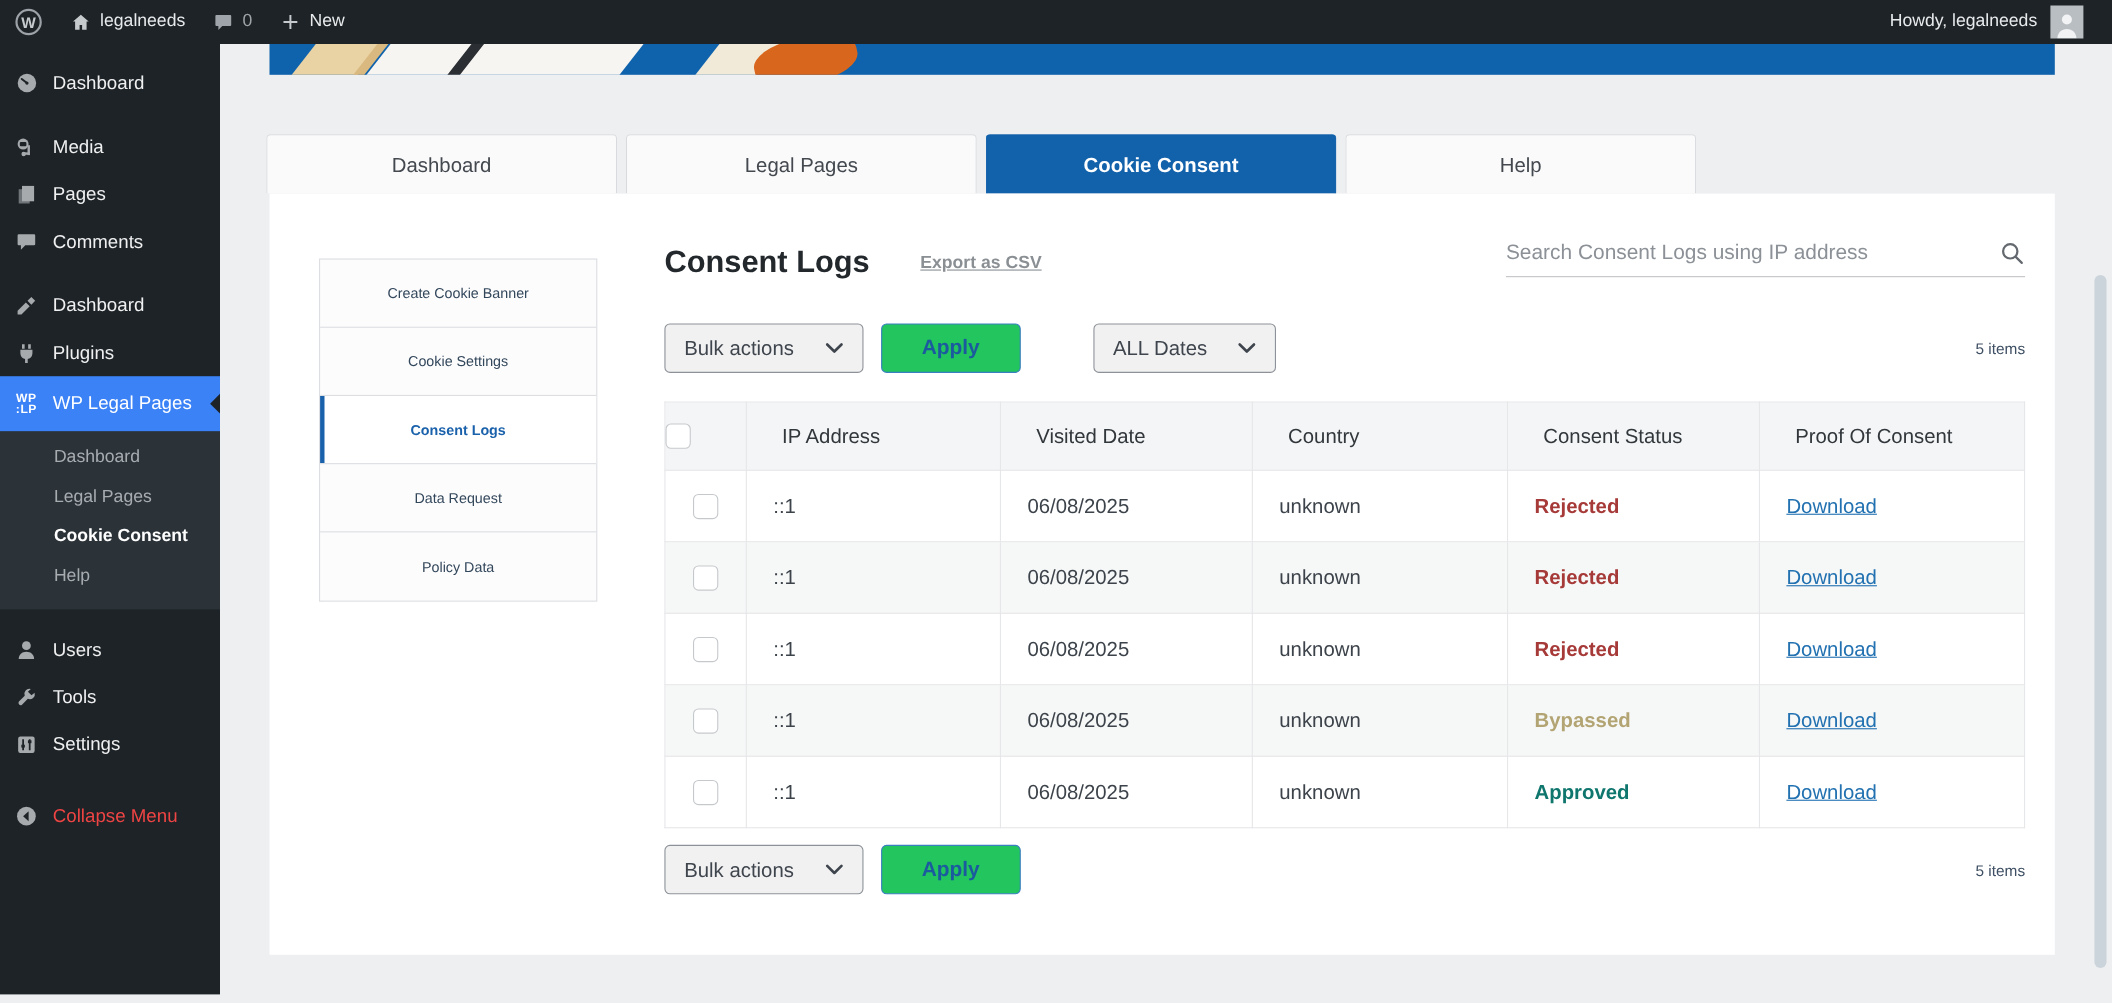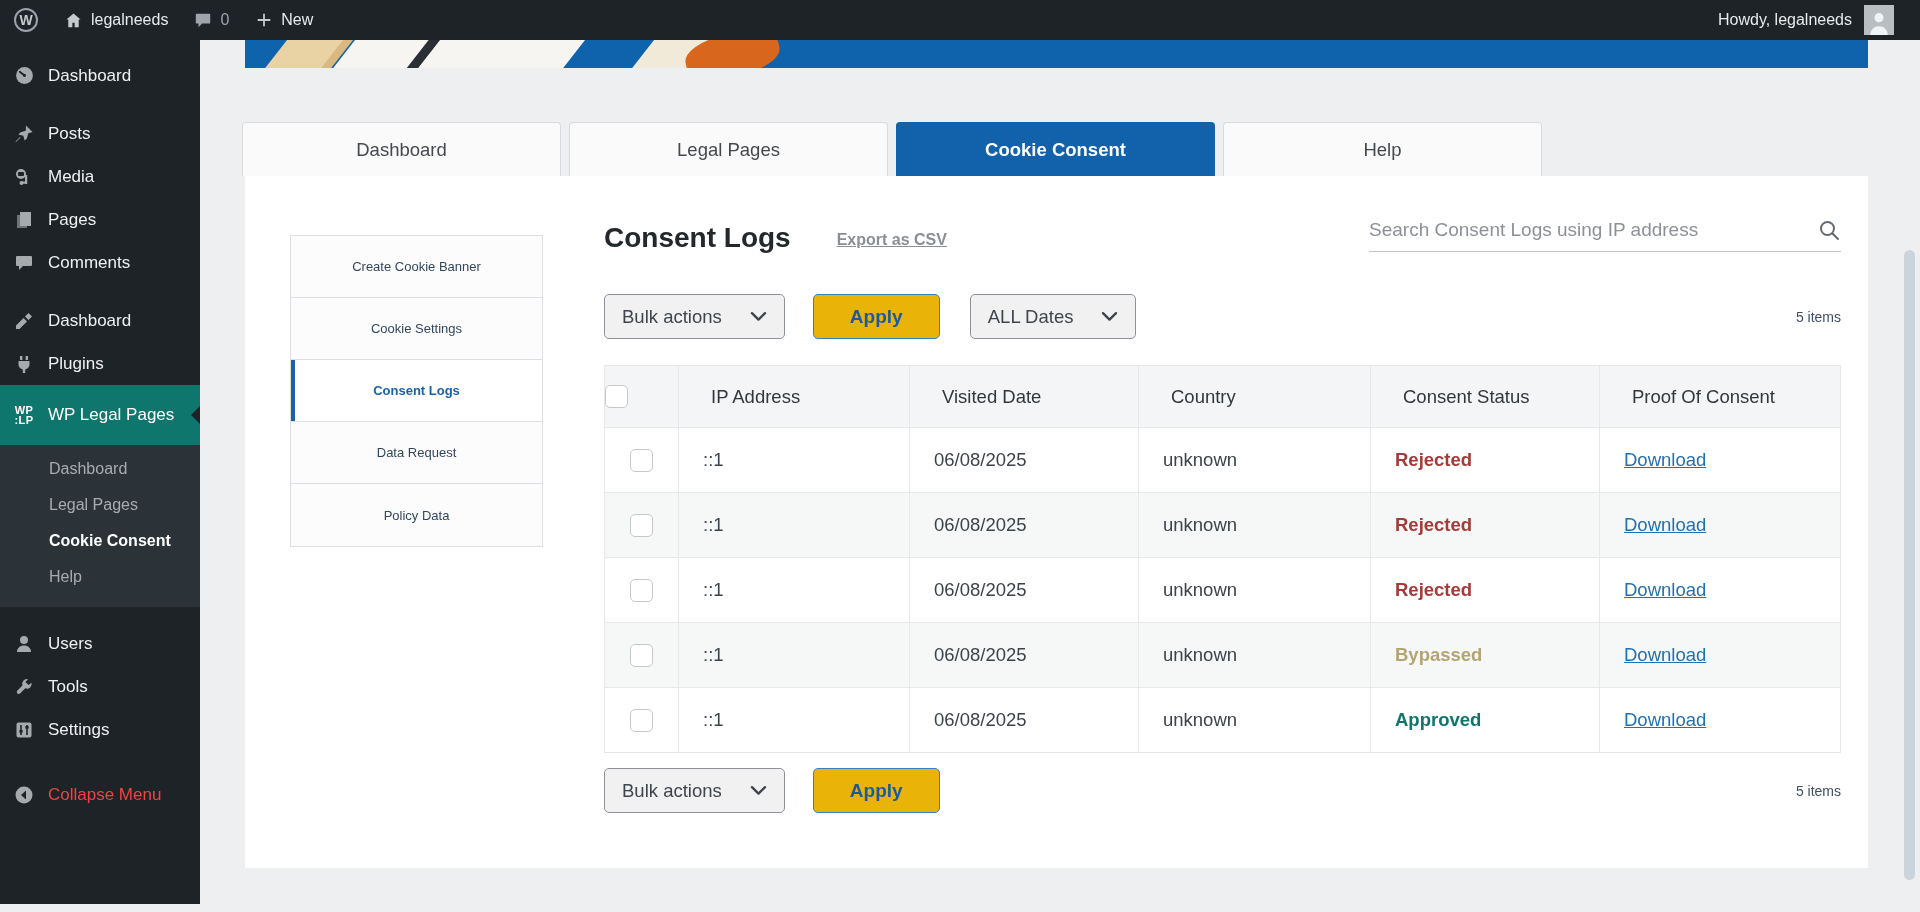--- a/index.html
+++ b/index.html
@@ -17,21 +17,21 @@
   .ab-right { margin-left:auto; display:flex; align-items:center; gap:12px; padding-right:26px; }
   .avatar { width:30px; height:30px; background:#b9bec2; display:flex; align-items:flex-end; justify-content:center; overflow:hidden; }
 
   
   .sidebar { position:absolute; top:40px; left:0; width:200px; height:864px; background:#1d2327;
     color:#f0f0f1; font-size:17px; }
   .menu { padding-top:14px; display:flex; flex-direction:column; }
   .menu-item { height:43px; display:flex; align-items:center; gap:13px; padding-left:13px; cursor:pointer; }
   .menu-item .mi-icon { width:22px; display:flex; justify-content:center; }
   .menu-gap { height:15px; }
-  .menu-item.active-blue { background:#0f766e; color:#fff; position:relative; height:60px; }
+  .menu-item.active-blue { background:#3b82f6; color:#fff; position:relative; height:50px; }
   .menu-item.active-blue::after { content:""; position:absolute; right:0; top:50%; transform:translateY(-50%);
     border:9px solid transparent; border-right:9px solid #1d2327; }
   .wplp-logo { width:30px; font-size:11px; line-height:10px; font-weight:700; color:#fff; text-align:center; letter-spacing:0.5px; }
   .submenu { background:#2c3338; padding:6px 0 12px 0; }
   .submenu-item { padding:9px 0 9px 49px; font-size:16px; color:#a7acb1; cursor:pointer; }
   .submenu-item.active { color:#ffffff; font-weight:700; }
   .collapse-gap { height:22px; }
 
   
   .banner { position:absolute; left:245px; top:40px; width:1623px; height:28px; background:#0f62ac; overflow:hidden; }
@@ -68,24 +68,24 @@
   .search-wrap { margin-left:auto; width:472px; display:flex; align-items:center;
     border-bottom:1px solid #c3c4c7; padding-bottom:9px; }
   .search-wrap input { flex:1; border:none; outline:none; background:transparent;
     font-size:19px; color:#3c434a; font-family:"Liberation Sans",sans-serif; }
   .search-wrap input::placeholder { color:#8c9197; }
 
   .controls { margin-top:42px; display:flex; align-items:center; }
   .select-box { height:45px; display:flex; align-items:center; gap:28px; padding:0 17px 0 17px;
     background:#f1f1f2; border:1px solid #8d9298; border-radius:5px;
     font-size:18.5px; color:#3f454d; cursor:pointer; }
-  .btn-apply { margin-left:28px; width:127px; height:45px; background:#eab308; border:1px solid #3a7fc0;
+  .btn-apply { margin-left:16px; width:127px; height:45px; background:#22c55e; border:1px solid #3a7fc0;
     border-radius:5px; color:#1b5a9e; font-weight:700; font-size:19px;
     display:flex; align-items:center; justify-content:center; cursor:pointer; }
-  .dates-offset { margin-left:30px; }
+  .dates-offset { margin-left:66px; }
   .items-count { margin-left:auto; font-size:14px; color:#3e4f63; }
 
   
   table.log-table { margin-top:26px; width:100%; border-collapse:collapse; }
   .log-table th, .log-table td { border:1px solid #e6e7e9; }
   .log-table thead th { height:62px; background:#f4f5f6; font-size:18.5px; font-weight:500;
     color:#32373c; text-align:left; padding-left:32px; }
   .log-table tbody td { height:65px; font-size:18.5px; color:#3c434a; padding-left:24px; }
   .log-table tbody tr.alt { background:#f6f7f7; }
   .col-cb { width:74px; }
@@ -153,28 +153,20 @@
         <span class="mi-icon">
           <svg width="21" height="21" viewBox="0 0 20 20">
               <circle cx="10" cy="10" r="8" fill="#a7aaad"></circle>
               <path d="M10 10 5.5 6.5" stroke="#1d2327" stroke-width="1.8" stroke-linecap="round"></path>
               <circle cx="10" cy="10" r="1.4" fill="#1d2327"></circle>
             </svg>
         </span>
         <span>Dashboard</span>
       </div>
       <div class="menu-gap"></div>
-      <div class="menu-item">
-        <span class="mi-icon">
-          <svg width="20" height="20" viewBox="0 0 20 20">
-              <path fill="#a7aaad" d="M12 1.5 18.5 8l-4.2 1.2-1.5 5.2-2.2 2.2-1.3-4.9-4.9-1.3 2.2-2.2 5.2-1.5zM6.5 13.5 2 18l-.5-.5 4.5-4.5z"></path>
-            </svg>
-        </span>
-        <span>Posts</span>
-      </div>
       <div class="menu-item">
         <span class="mi-icon">
           <svg width="20" height="20" viewBox="0 0 20 20">
               <circle cx="7" cy="7" r="5" fill="#a7aaad"></circle>
               <rect x="4" y="5" width="6" height="4" rx="1" fill="#1d2327"></rect>
               <rect x="11" y="8" width="2.2" height="9" fill="#a7aaad"></rect>
               <rect x="7" y="14.5" width="6" height="2.2" fill="#a7aaad"></rect>
               <circle cx="7.5" cy="16" r="2" fill="#a7aaad"></circle>
             </svg>
         </span>

